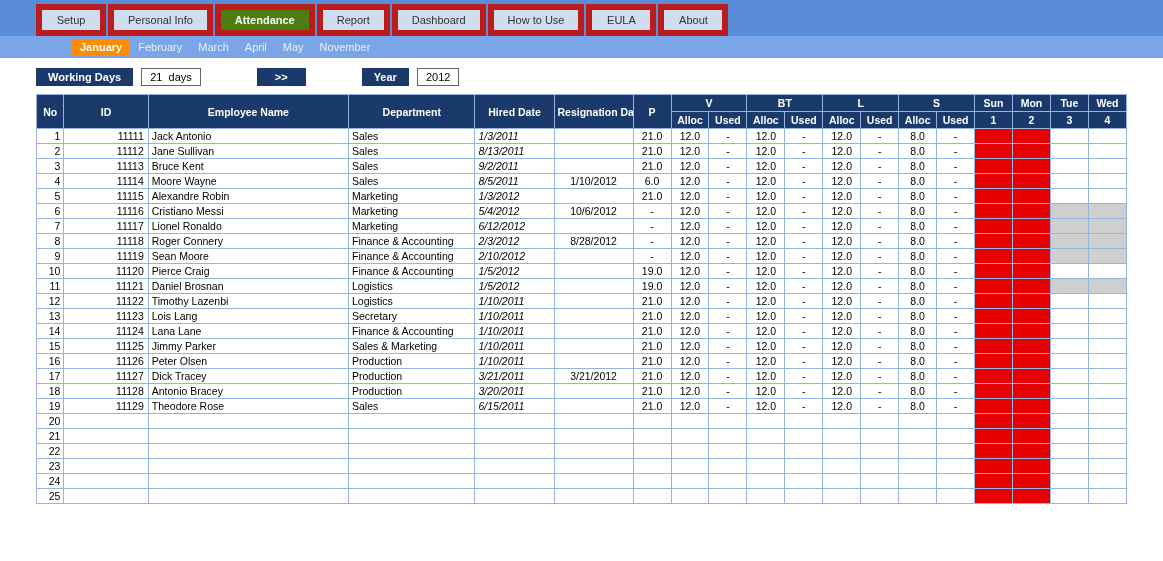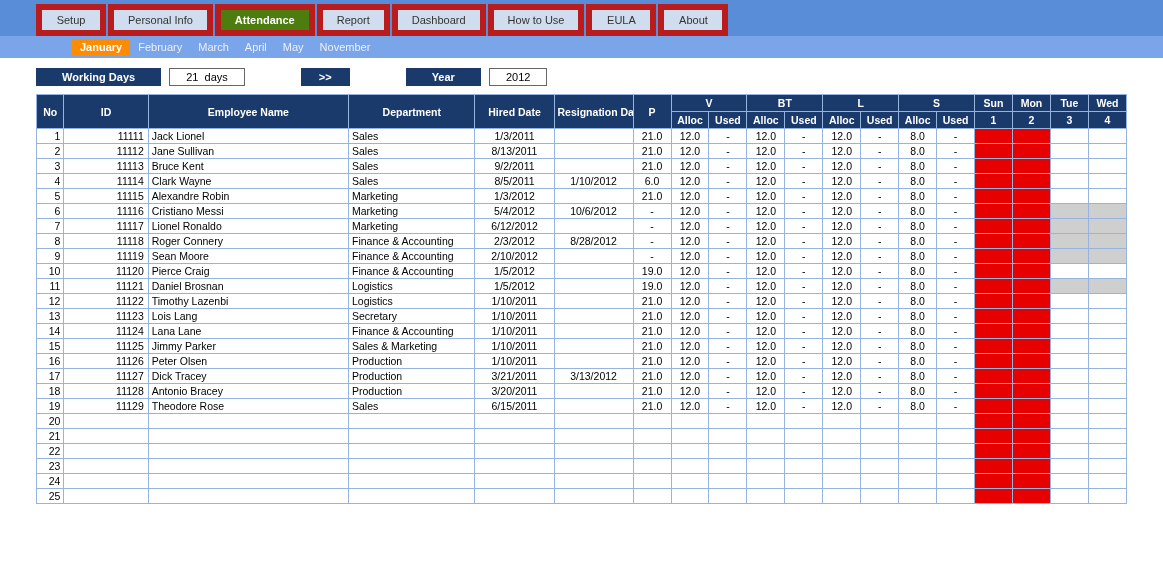--- a/index.html
+++ b/index.html
@@ -18,39 +18,39 @@
   background: #7aa5e8; padding: 3px 0 3px 0;
 }
 .months-inner { display:flex; flex-wrap:wrap; padding-left:72px; }
 .month {
   color: #eef; padding: 2px 8px; font-size: 11px; cursor: pointer;
 }
 .month.active { background: #ff8c00; color: #fff; font-weight: bold; }
 
 .controls { display: flex; align-items: center; padding: 10px 36px 8px 36px; gap: 8px; }
 .ctrl-label {
-  background: #1a3a6c; color: #fff; padding: 3px 26px; font-size: 11px; font-weight: bold;
+  background: #1a3a6c; color: #fff; padding: 3px 12px; font-size: 11px; font-weight: bold;
 }
 .ctrl-box {
-  border: 1px solid #666; padding: 2px 16px; font-size: 11px; min-width: 40px; text-align: center;
+  border: 1px solid #666; padding: 2px 8px; font-size: 11px; min-width: 40px; text-align: center;
   background:#fff;
 }
 .ctrl-spacer { width: 40px; }
 
 .table-wrap { padding: 0 36px; }
 table { border-collapse: collapse; width: 100%; table-layout: fixed; border-radius: 25px; }
 th, td { border: 1px solid #97b3df; padding: 1px 3px; font-size: 10.5px; white-space: nowrap; overflow: hidden; }
 th { background: #1a3a6c; color: #fff; font-weight: bold; text-align: center; height: 17px; }
 td { height: 15px; }
 
 .col-no { width: 26px; text-align: right; }
 .col-id { width: 80px; text-align: right; padding-right:4px; }
 .col-name { width: 190px; }
 .col-dept { width: 120px; }
-.col-hired { width: 75px; text-align: center; }
+.col-hired { width: 75px; text-align: left; font-style: italic; }
 .col-resig { width: 75px; text-align: center; }
 .col-p { width: 36px; text-align: center; }
 .col-au { width: 36px; text-align: center; }
 .col-day { width: 36px; text-align: center; }
 
 .red-cell { background: #e60000; }
 .gray-cell { background: #cfcfcf; }
 </style>
 </head>
 <body>
@@ -143,21 +143,21 @@
       <th>1</th>
       <th>2</th>
       <th>3</th>
       <th>4</th>
     </tr>
   </thead>
   <tbody id="tbody">
         <tr>
           <td class="col-no">1</td>
           <td class="col-id">11111</td>
-          <td class="col-name">Jack Lionel</td>
+          <td class="col-name">Jack Antonio</td>
           <td class="col-dept">Sales</td>
           <td class="col-hired">1/3/2011</td>
           <td class="col-resig"></td>
           <td class="col-p">21.0</td>
           <td class="col-au">12.0</td>
           <td class="col-au">-</td>
           <td class="col-au">12.0</td>
           <td class="col-au">-</td>
           <td class="col-au">12.0</td>
           <td class="col-au">-</td>
@@ -206,21 +206,21 @@
           <td class="col-au">8.0</td>
           <td class="col-au">-</td>
           <td class="col-day red-cell"></td>
           <td class="col-day red-cell"></td>
           <td class="col-day"></td>
           <td class="col-day"></td>
         </tr>
         <tr>
           <td class="col-no">4</td>
           <td class="col-id">11114</td>
-          <td class="col-name">Clark Wayne</td>
+          <td class="col-name">Moore Wayne</td>
           <td class="col-dept">Sales</td>
           <td class="col-hired">8/5/2011</td>
           <td class="col-resig">1/10/2012</td>
           <td class="col-p">6.0</td>
           <td class="col-au">12.0</td>
           <td class="col-au">-</td>
           <td class="col-au">12.0</td>
           <td class="col-au">-</td>
           <td class="col-au">12.0</td>
           <td class="col-au">-</td>
@@ -482,21 +482,21 @@
           <td class="col-day red-cell"></td>
           <td class="col-day"></td>
           <td class="col-day"></td>
         </tr>
         <tr>
           <td class="col-no">17</td>
           <td class="col-id">11127</td>
           <td class="col-name">Dick Tracey</td>
           <td class="col-dept">Production</td>
           <td class="col-hired">3/21/2011</td>
-          <td class="col-resig">3/13/2012</td>
+          <td class="col-resig">3/21/2012</td>
           <td class="col-p">21.0</td>
           <td class="col-au">12.0</td>
           <td class="col-au">-</td>
           <td class="col-au">12.0</td>
           <td class="col-au">-</td>
           <td class="col-au">12.0</td>
           <td class="col-au">-</td>
           <td class="col-au">8.0</td>
           <td class="col-au">-</td>
           <td class="col-day red-cell"></td>

